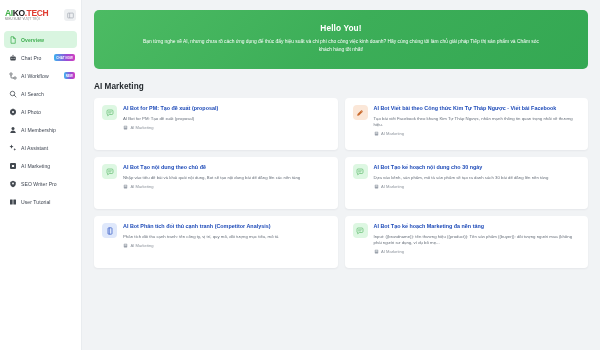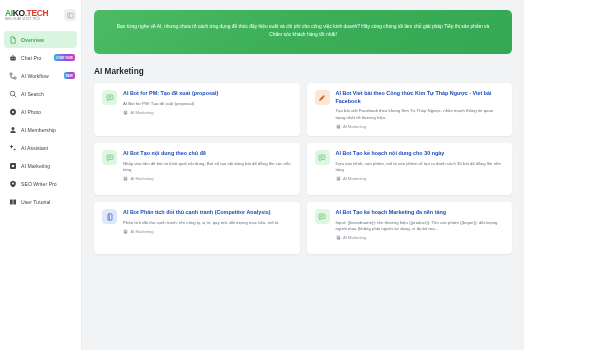--- a/index.html
+++ b/index.html
@@ -2,21 +2,21 @@
 <html><head>
 <meta charset="utf-8">
 <style>
   * { box-sizing: border-box; margin: 0; padding: 0; }
   html, body {
     width: 600px; height: 350px;
     font-family: "Liberation Sans", sans-serif;
     background: #ffffff;
     overflow: hidden;
   }
-  .app { display: flex; width: 524px; height: 350px; }
+  .app { display: flex; width: 600px; height: 350px; }
 
   
   .sidebar {
     width: 82px; height: 350px;
     background: #ffffff;
     border-right: 1px solid #e9ecef;
     padding: 0;
     flex-shrink: 0;
     position: relative;
   }
@@ -261,20 +261,21 @@
         </span>
         <span class="nav-label">User Tutorial</span>
       </div>
 
     </nav>
   </aside>
 
   <main class="main">
 
     <section class="banner">
+      <div class="banner-title">Hello You!</div>
       <div class="banner-sub">Bạn từng nghe về AI, nhưng chưa rõ cách ứng dụng để thúc đẩy hiệu suất và chi phí cho công việc kinh doanh? Hãy cùng chúng tôi làm chủ giải pháp Tiếp thị sản phẩm và Chăm sóc khách hàng tốt nhất!</div>
     </section>
 
     <h2 class="section-title">AI Marketing</h2>
 
     <div class="grid">
 
       <div class="card">
         <div class="card-ico green">
           <svg width="8" height="8" viewBox="0 0 16 16">

